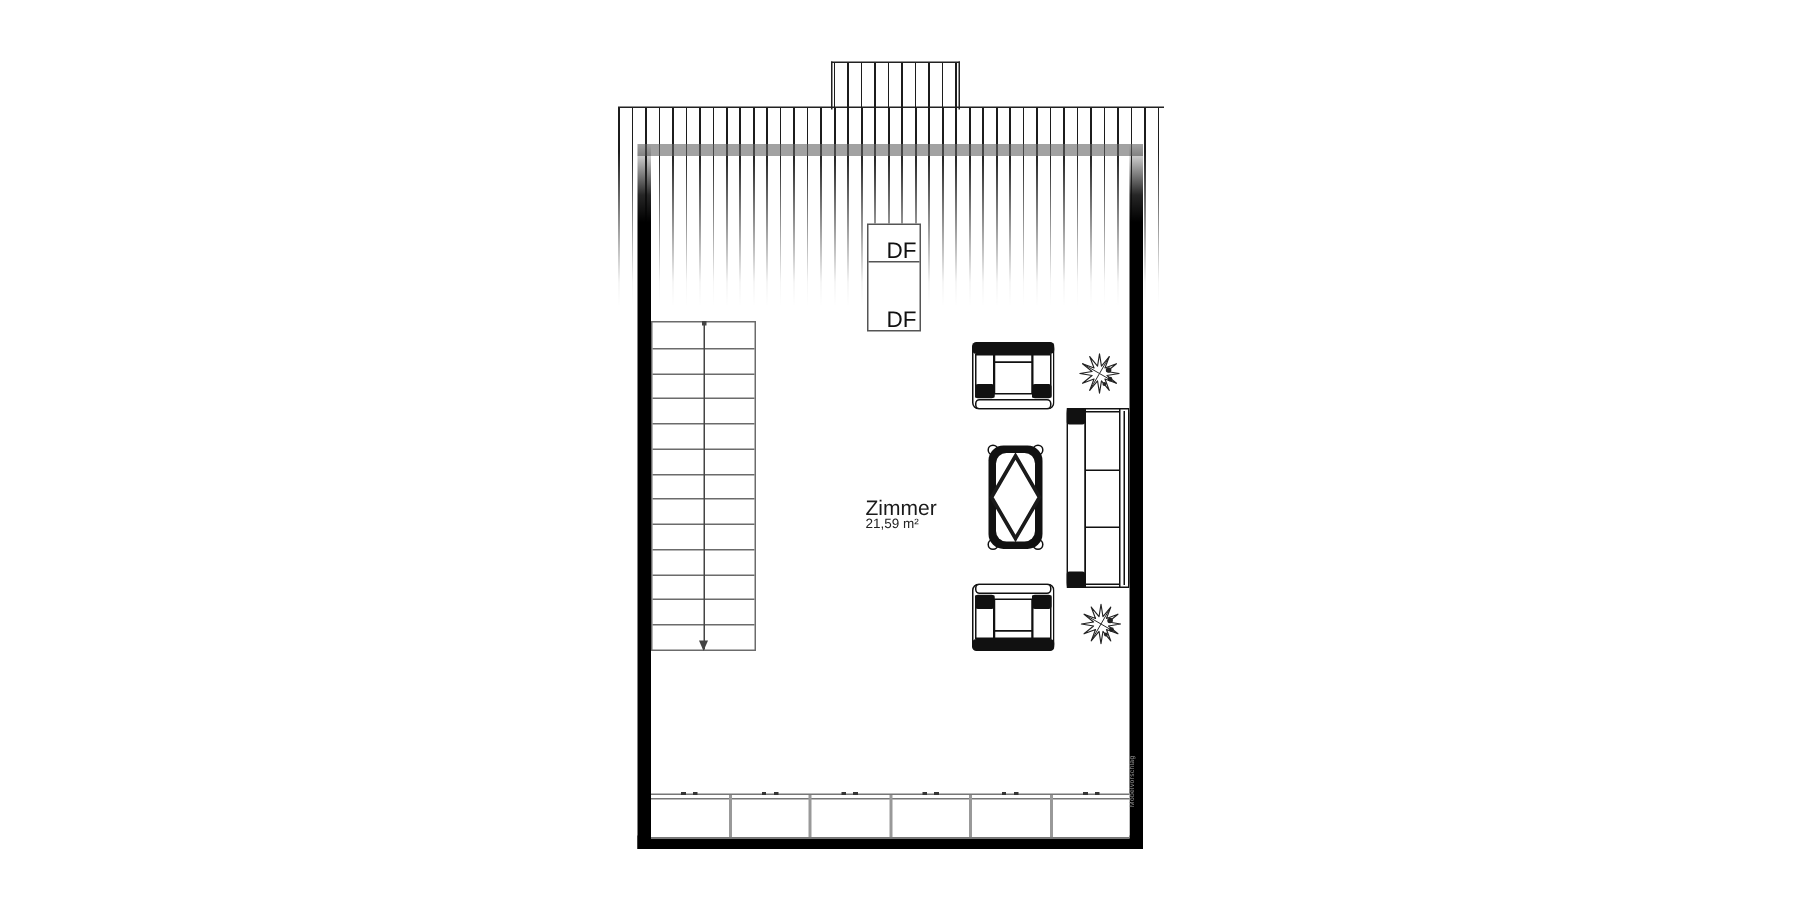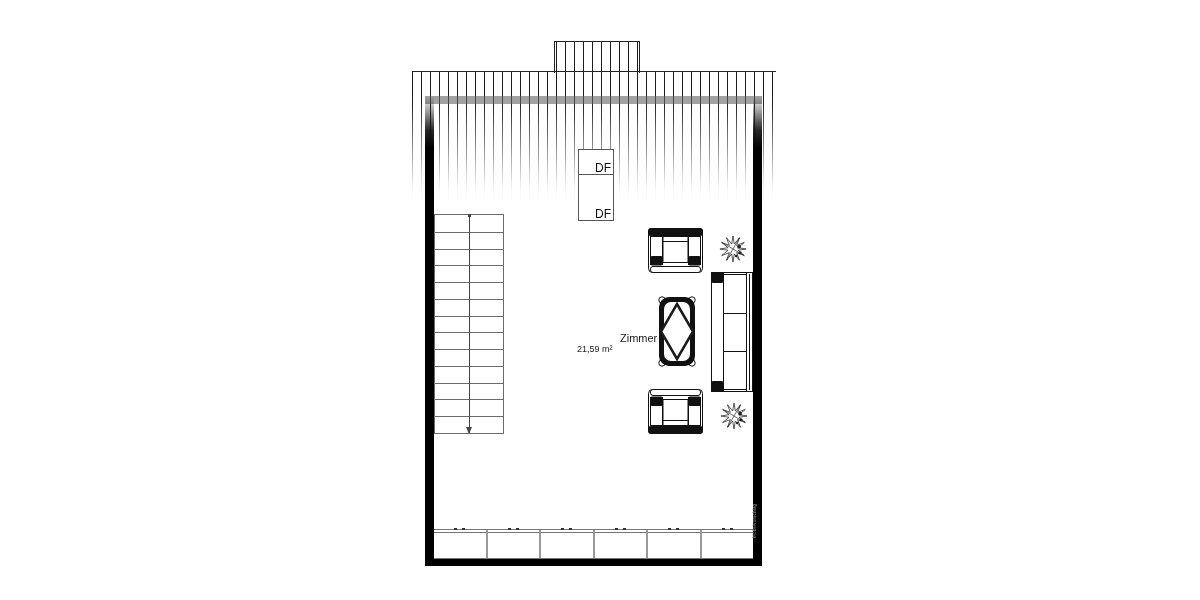--- a/index.html
+++ b/index.html
@@ -18,21 +18,21 @@
   .wall{position:absolute;background:#000;}
   #band-top{position:absolute;left:425px;top:96px;width:337px;height:8px;background:rgba(100,100,100,.6);}
   #wall-left{left:425px;top:96px;width:9px;height:470px;
              background:linear-gradient(to bottom,rgba(0,0,0,0) 0px,rgba(0,0,0,.85) 34px,#000 52px);}
   #wall-right{left:753px;top:96px;width:9px;height:470px;
               background:linear-gradient(to bottom,rgba(0,0,0,0) 0px,rgba(0,0,0,.85) 34px,#000 52px);}
   #wall-bottom{left:425px;top:557px;width:337px;height:9px;}
 
   
   #skylight{position:absolute;left:578px;top:149px;width:34px;height:70px;background:#fff;
-            border:1px solid #555;font-size:12px;color:#111;}
+            border:1px solid #555;font-size:15px;color:#111;}
   #skylight .divider{position:absolute;left:0;top:24px;width:100%;height:0;border-top:1px solid #555;}
   .df-label{position:absolute;right:2px;line-height:10px;}
   .df-1{top:13px;}
   .df-2{bottom:1px;}
 
   
   #stairs{position:absolute;left:434px;top:214px;width:68px;height:218px;background:#fff;border:1px solid #6b6b6b;}
   .tread{position:absolute;left:0;width:100%;height:1px;background:#6b6b6b;}
   #stair-center{position:absolute;left:50%;top:0;width:1px;height:100%;background:#444;margin-left:-0.5px;}
   #stair-dot{position:absolute;left:50%;top:-1px;width:3px;height:3px;background:#444;margin-left:-1.5px;}
@@ -53,21 +53,21 @@
   #armchair-top{left:648px;top:228px;width:55px;height:45px;}
   #armchair-bottom{left:648px;top:389px;width:55px;height:45px;transform:rotate(180deg);}
   #coffee-table{left:657px;top:295px;width:40px;height:73px;}
   #sofa{left:711px;top:272px;width:42px;height:120px;}
   #plant-top{left:718px;top:235px;width:30px;height:28px;}
   #plant-bottom{left:719px;top:402px;width:30px;height:28px;}
   .furn svg{display:block;width:100%;height:100%;}
 
   
   #room-label{position:absolute;left:577px;top:332px;color:#1a1a1a;}
-  #room-name{font-size:11px;line-height:12px;margin-left:43px;}
+  #room-name{font-size:14px;line-height:12px;}
   #room-area{font-size:9px;line-height:11px;color:#222;}
   #watermark{position:absolute;left:752px;top:500px;width:10px;height:38px;
              writing-mode:vertical-rl;transform:rotate(180deg);
              font-size:4.5px;letter-spacing:.2px;color:#9a9a9a;overflow:hidden;white-space:nowrap;}
 </style>
 </head>
 <body>
 
 <div id="canvas">
 

